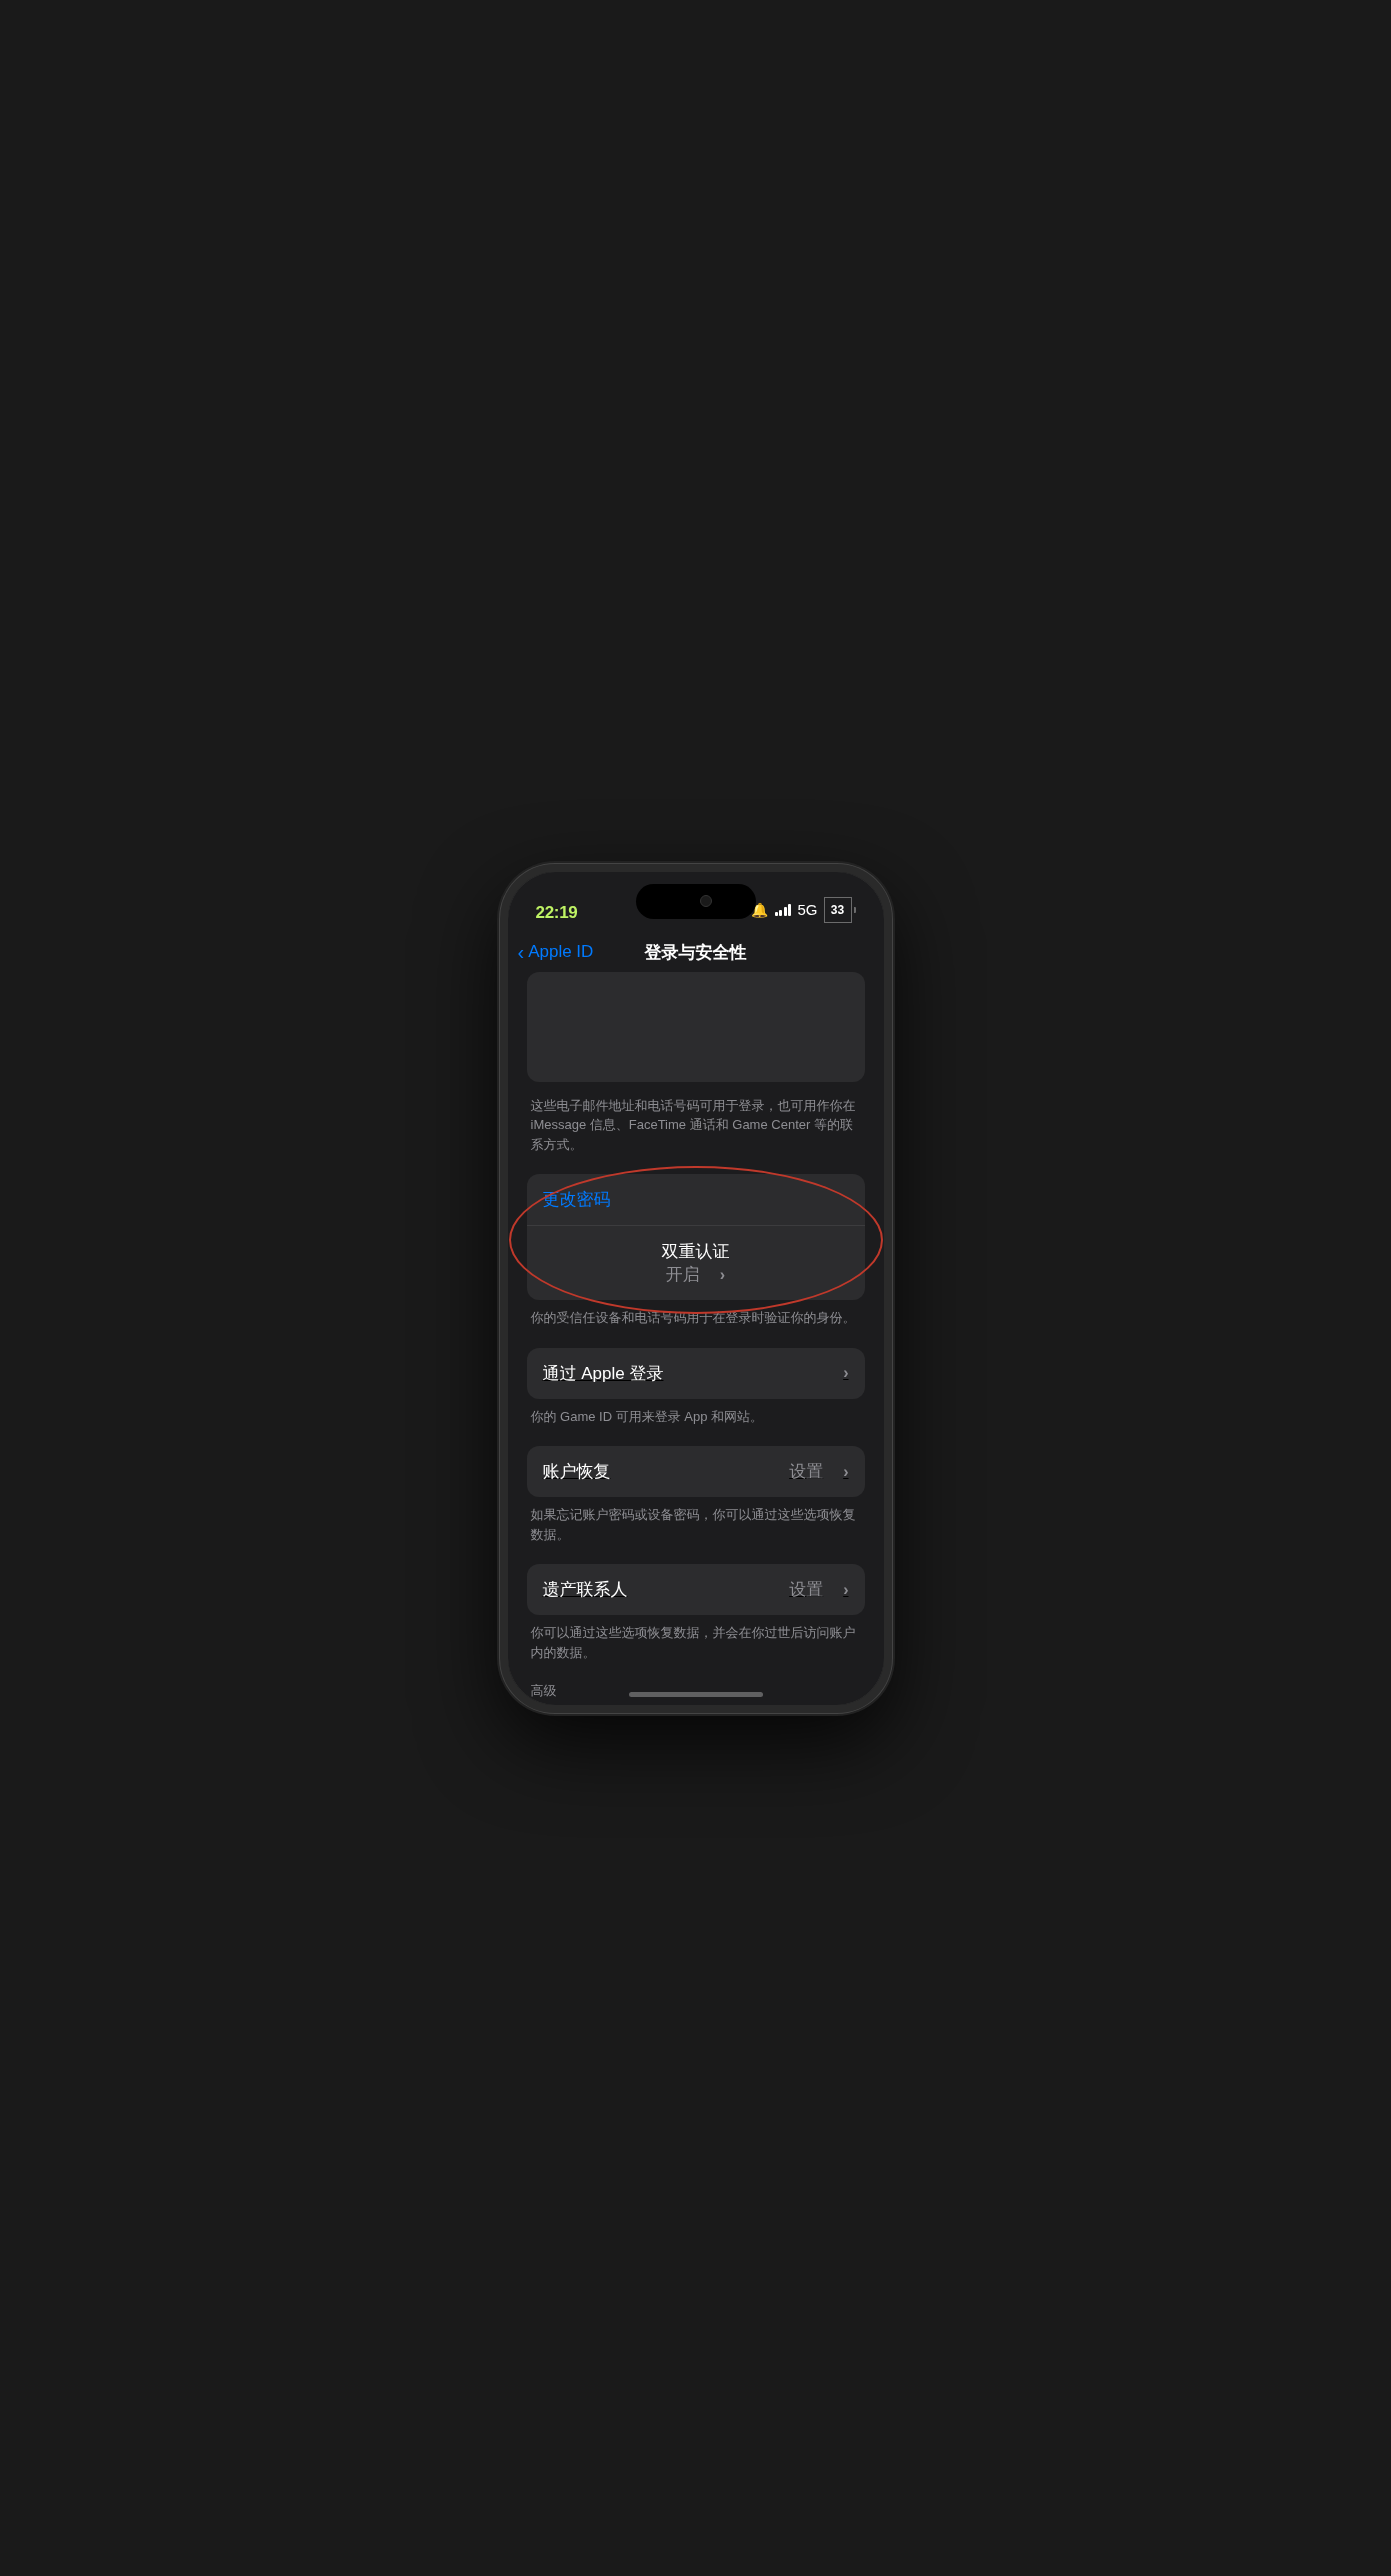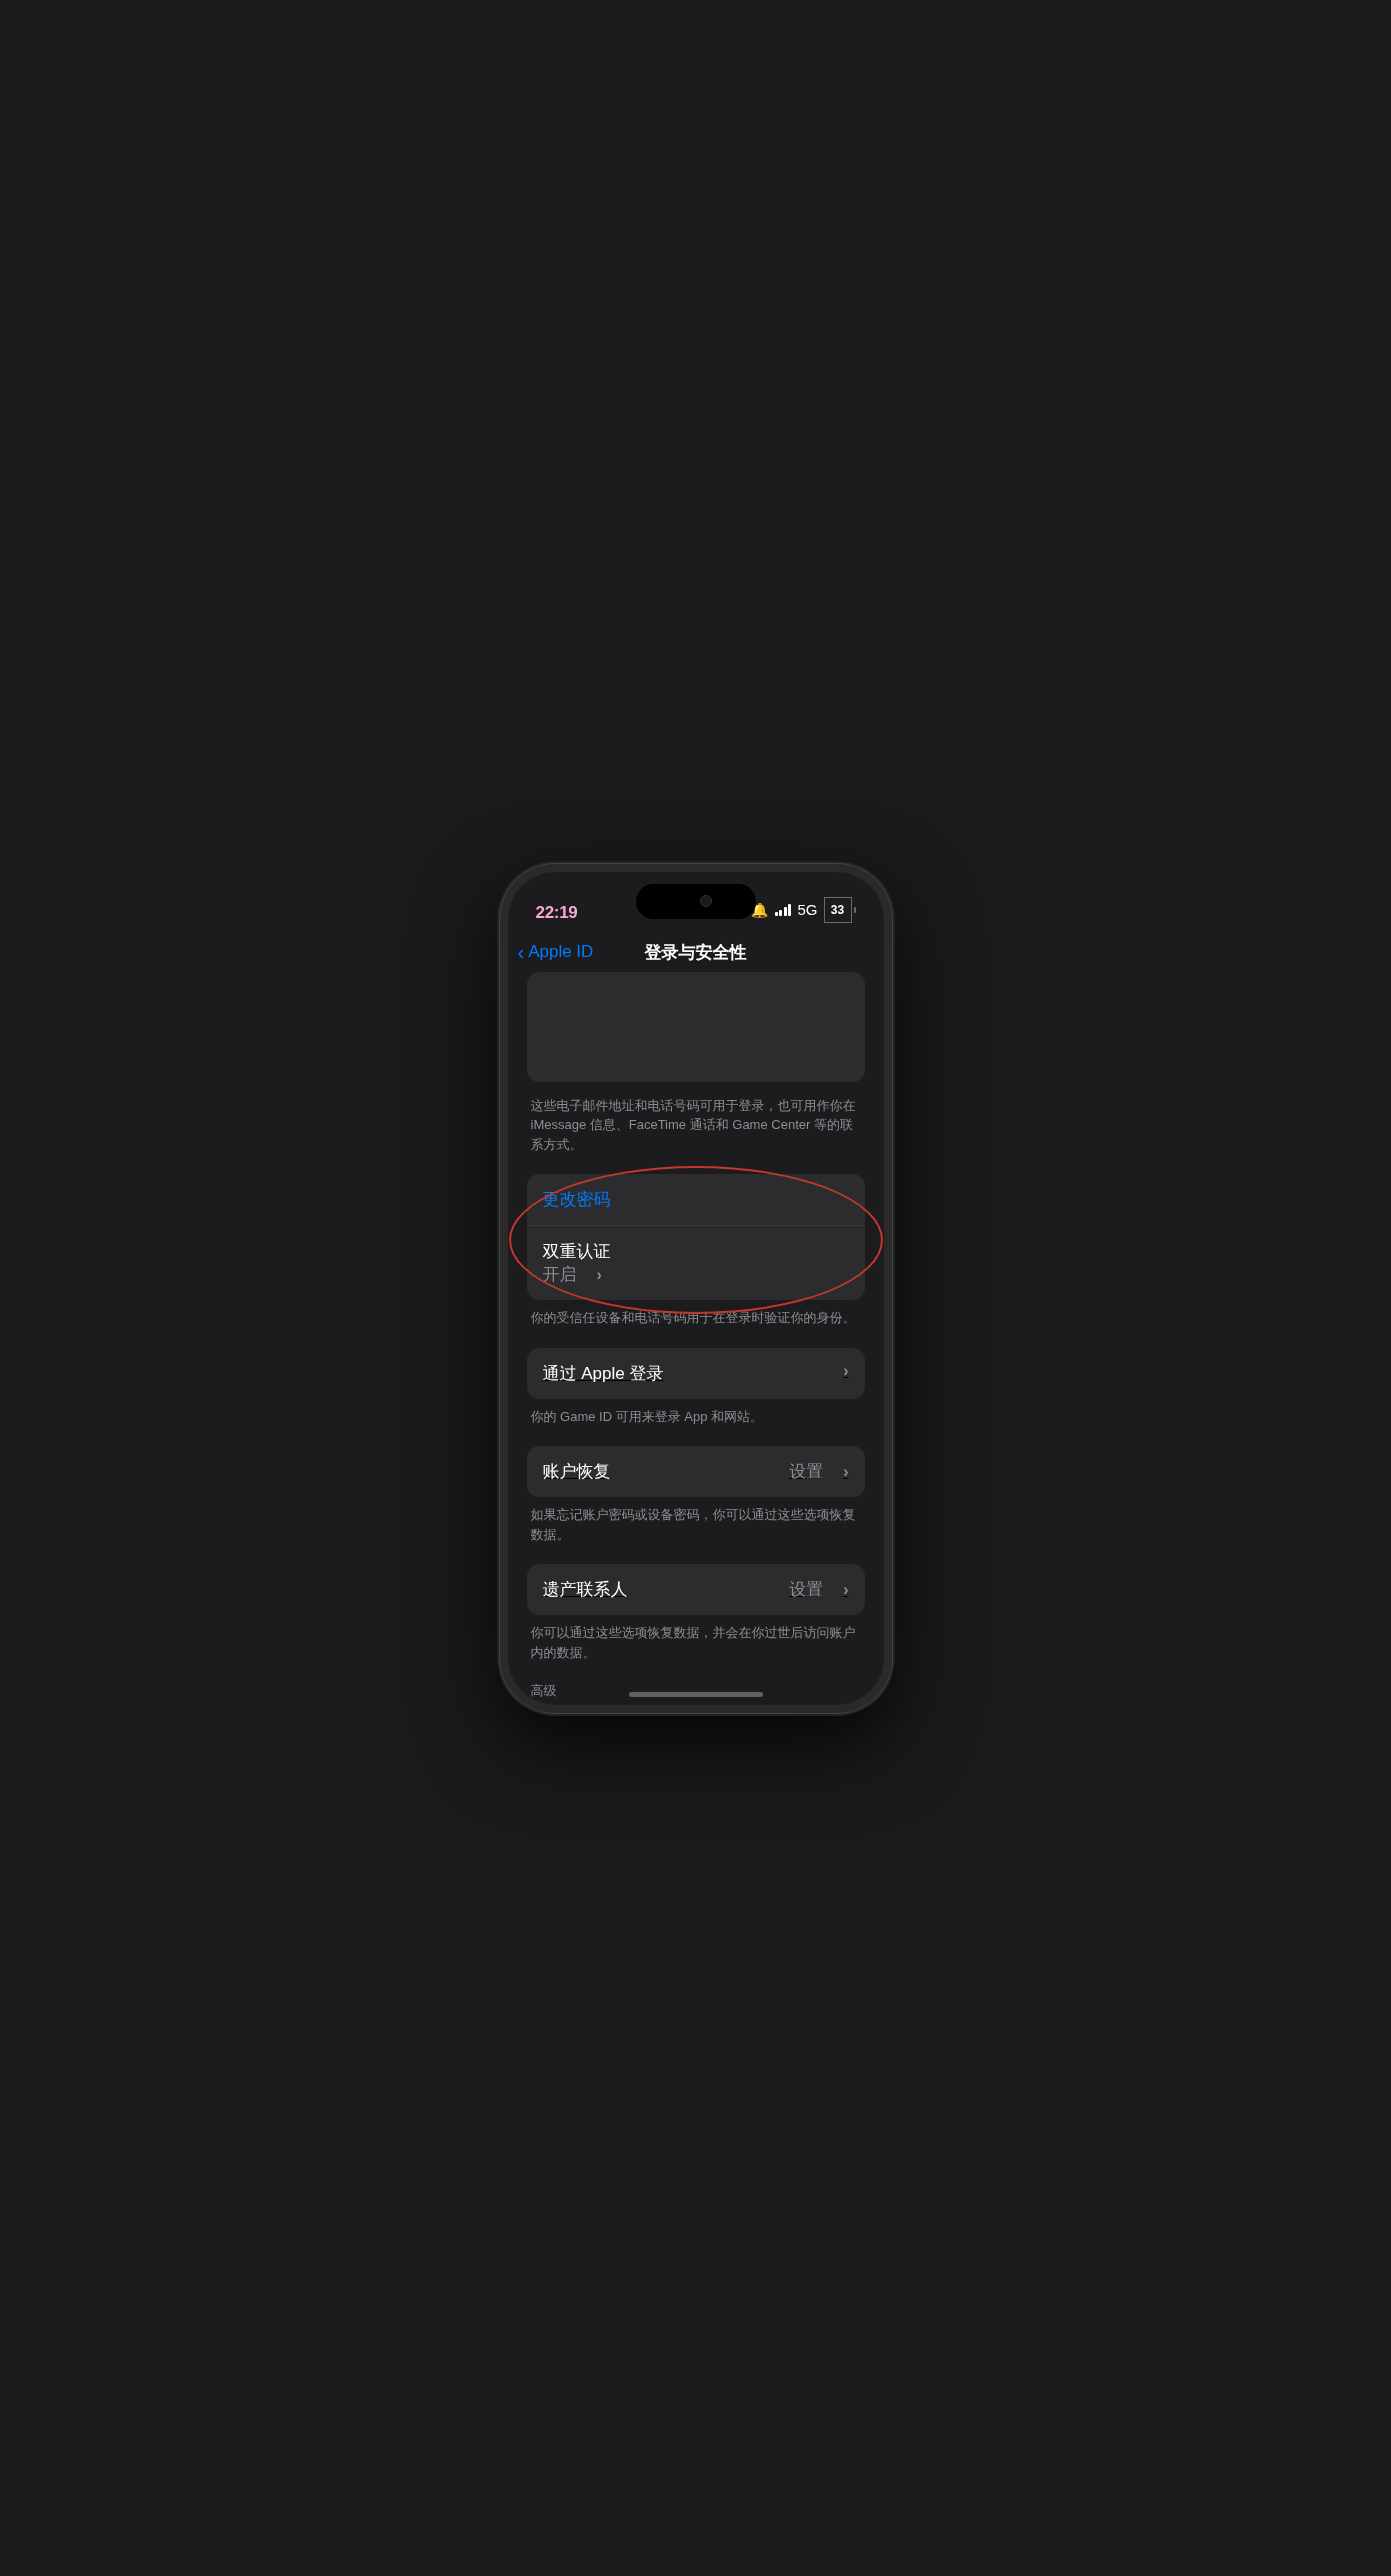--- a/index.html
+++ b/index.html
@@ -86,21 +86,21 @@
       display: flex;
       align-items: flex-end;
       justify-content: space-between;
       padding: 0 28px 8px;
       z-index: 5;
     }
 
     .status-time {
       font-size: 17px;
       font-weight: 600;
-      color: #f9a8d4;
+      color: #bef264;
       letter-spacing: -0.3px;
     }
 
     .status-icons {
       display: flex;
       align-items: center;
       gap: 6px;
     }
 
     .bell-icon {
@@ -272,21 +272,21 @@
 
     .section-card {
       background: #2c2c2e;
       border-radius: 12px;
       overflow: hidden;
     }
 
     .section-item {
       padding: 14px 16px;
       display: flex;
-      align-items: flex-start;
+      align-items: center;
       justify-content: space-between;
       position: relative;
     }
 
     .section-item + .section-item {
       border-top: 0.5px solid rgba(255,255,255,0.08);
       flex-direction: column;
     }
 
     .section-item-label {

